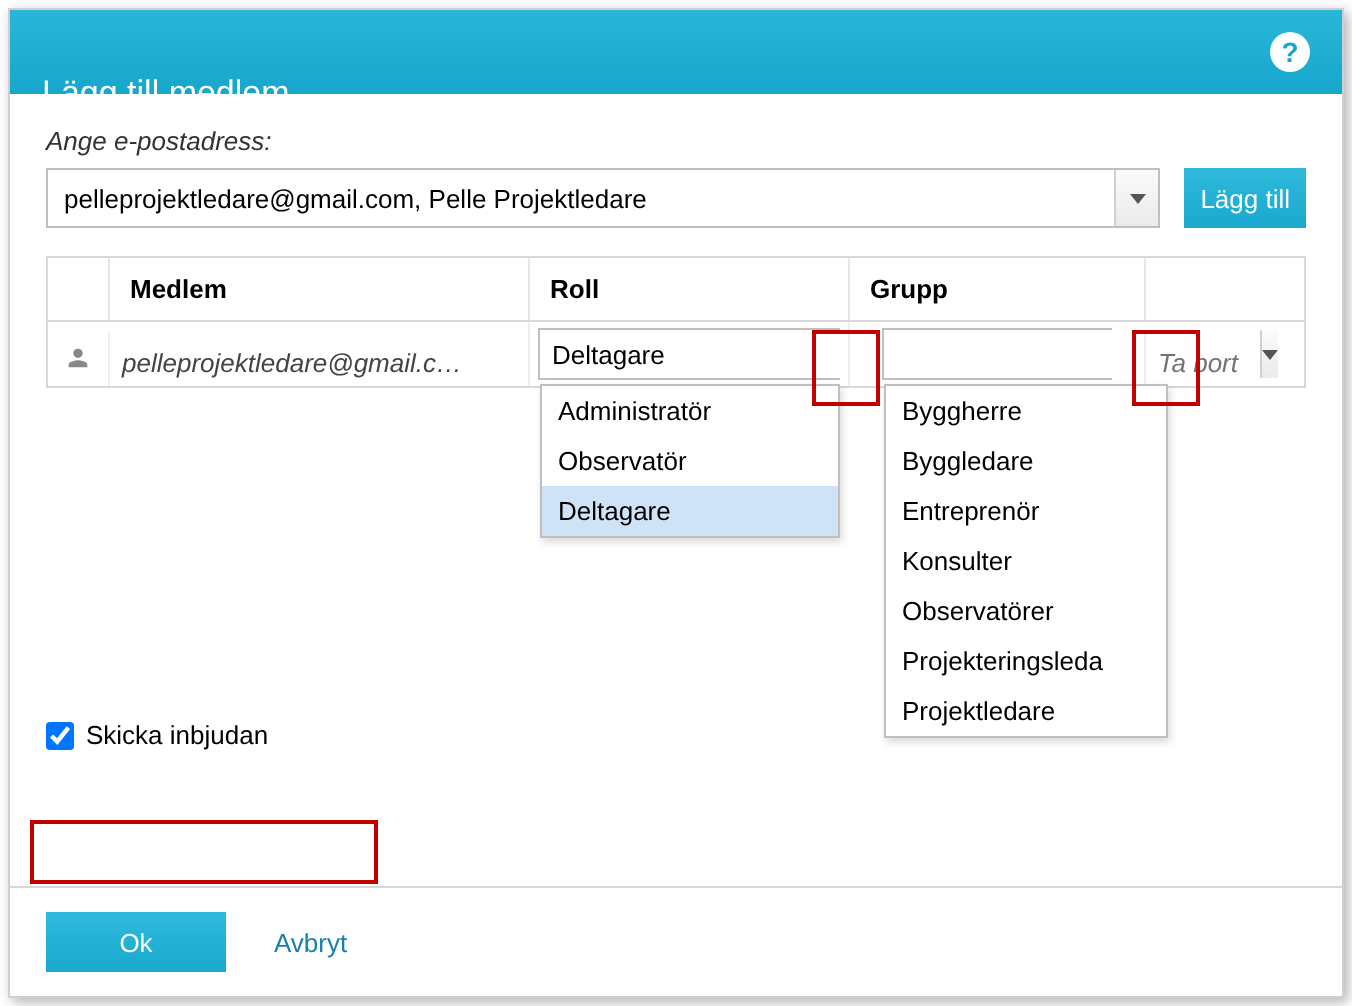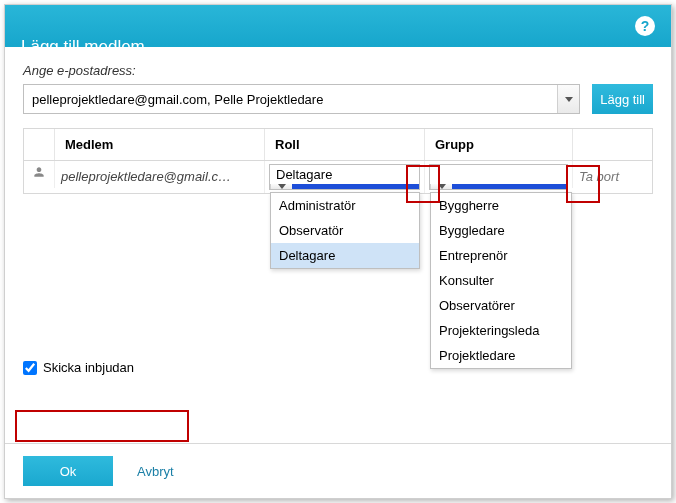--- a/index.html
+++ b/index.html
@@ -112,44 +112,43 @@
     font-size: 13px;
     border-left: 1px solid #e6e6e6;
   }
   .th:first-child { border-left: none; width: 30px; padding:8px 4px;}
   .col-member { width: 210px; }
   .col-role   { width: 160px; }
   .col-group  { width: 148px; }
   .col-act    { flex: 1; }
   .trow {
     display: flex;
-    align-items: flex-start;
+    align-items: flex-end;
     min-height: 30px;
     position: relative;
   }
   .td {
     border-left: 1px solid #eee;
     padding: 4px 6px;
     position: relative;
   }
   .td:first-child { border-left:none; width:30px; display:flex; align-items:center; justify-content:center; color:#888;}
   .person-icon svg { width:14px; height:14px; fill:#888; }
   .member-cell { width: 210px; font-style: italic; color:#444; padding-top:8px; white-space:nowrap; overflow:hidden;}
   .small-combo {
     display:flex;
     border:1px solid #bfbfbf;
-    background:#1d4ed8;
+    background:#fca5a5;
     height:26px;
-    flex-direction:column;
   }
   .small-combo input {
     flex:1; border:none; padding:0 6px; font-size:13px; outline:none;
   }
   .role-cell  { width:160px; padding:3px 4px; }
-  .group-cell { width:148px; padding:3px 4px; }
+  .group-cell { width:148px; padding:3px 16px; }
   .act-cell   { flex:1; padding-top:8px; }
   .act-link {
     color:#737373; font-style: italic; text-decoration:none; cursor:pointer;
   }
   .dropdown-panel {
     position:absolute;
     top:27px; left:0;
     background:#fff;
     border:1px solid #bfbfbf;
     min-width:150px;

